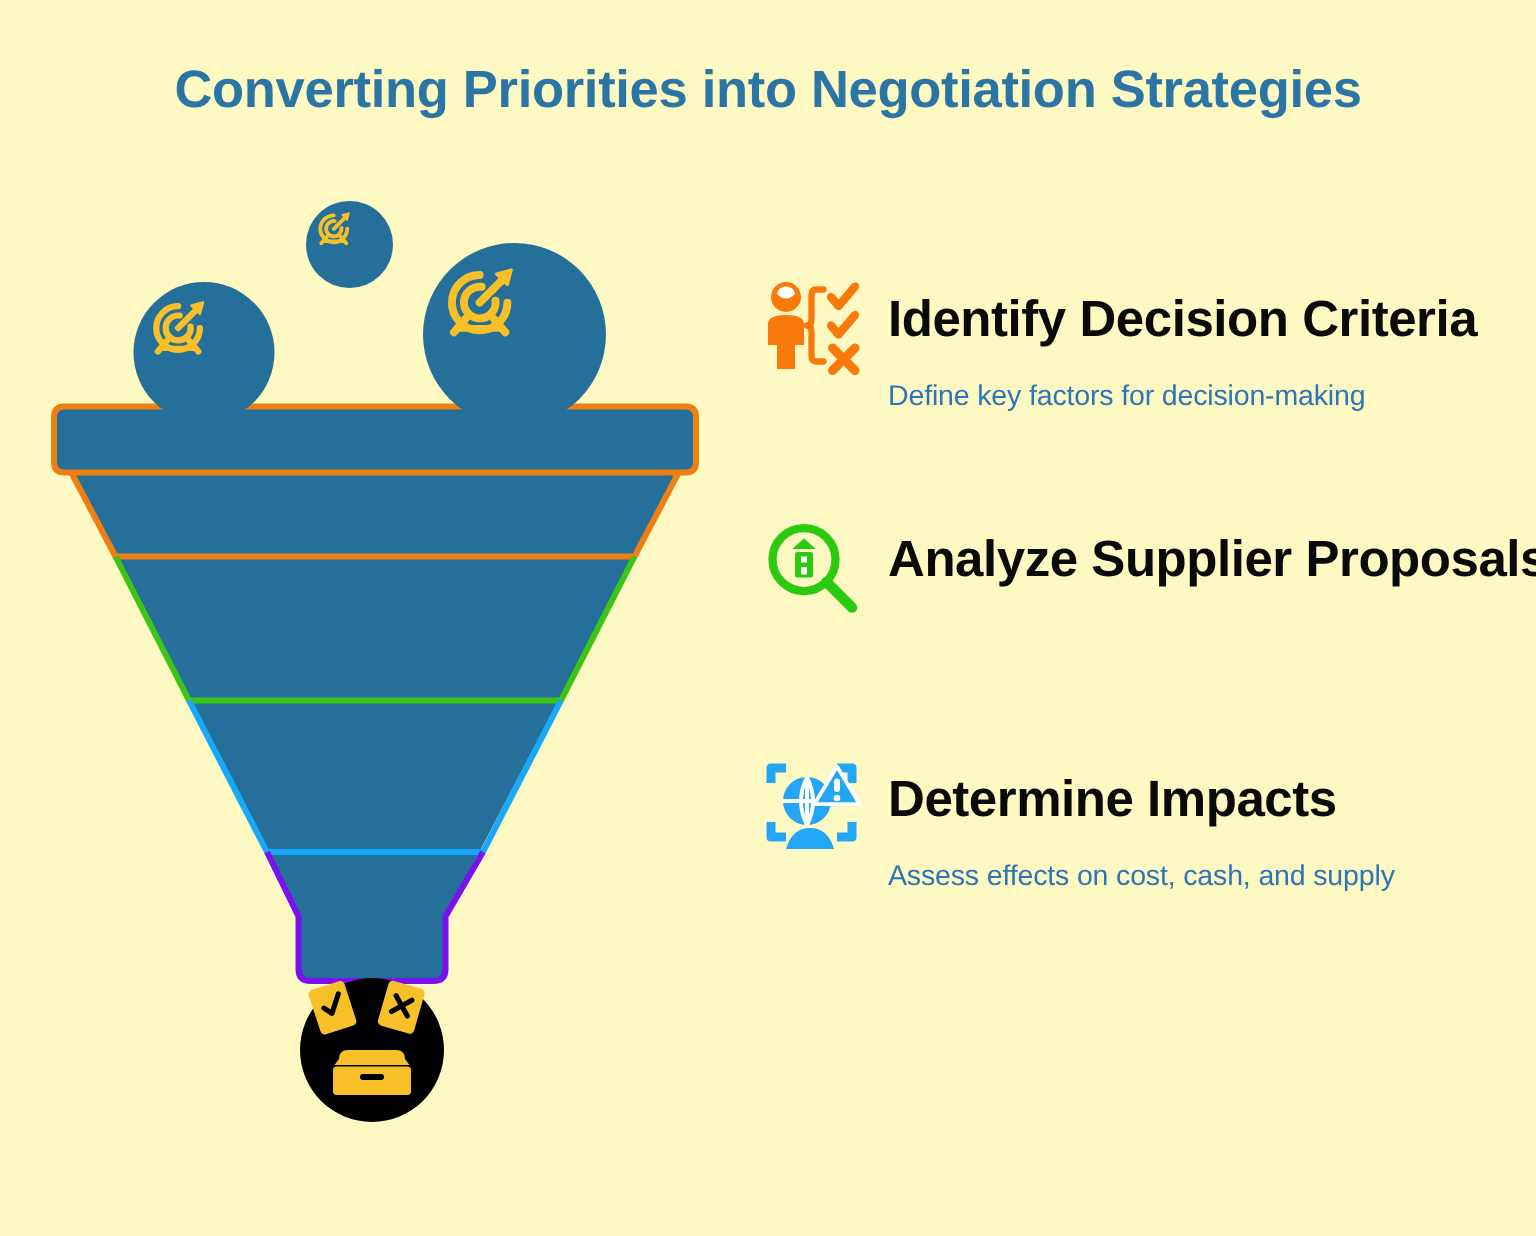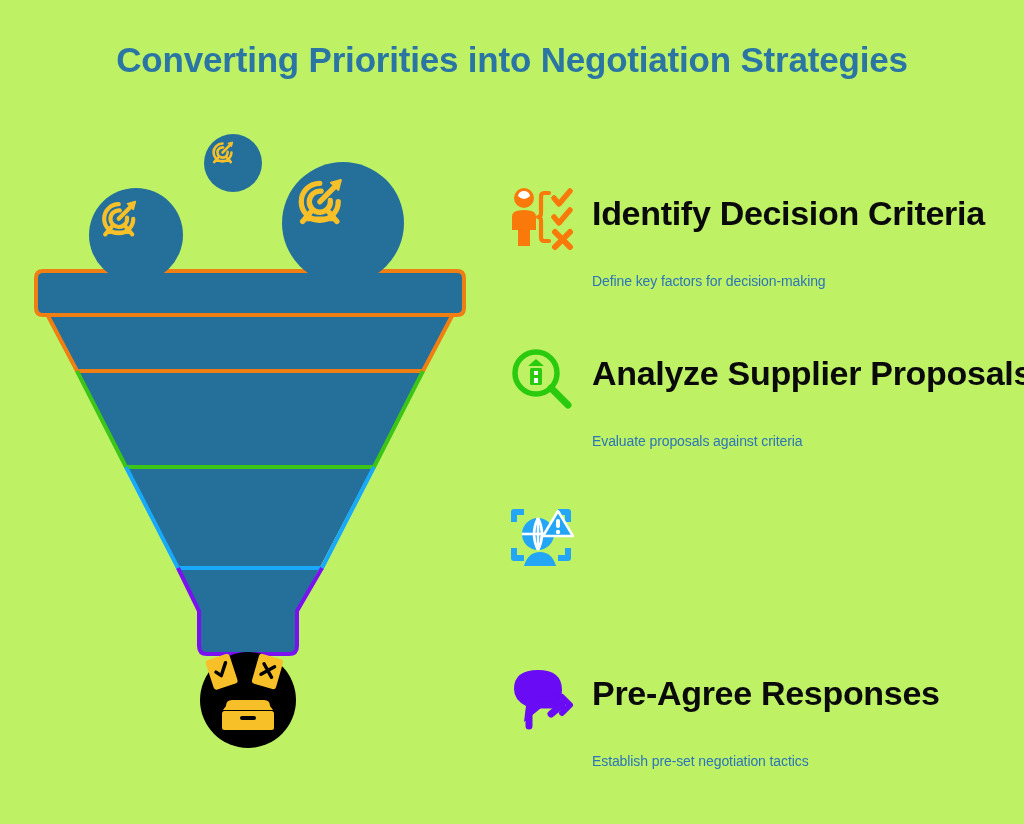--- a/index.html
+++ b/index.html
@@ -11,21 +11,21 @@
     width: 1024px;
     height: 824px;
     font-family: "Liberation Sans", sans-serif;
     overflow: hidden;
     position: relative;
   }
   #page {
     position: relative;
     width: 1024px;
     height: 824px;
-    background: #bef264;
+    background: #fef9c3;
   }
 
   
   .title {
     position: absolute;
     left: 0;
     top: 40px;
     width: 1024px;
     text-align: center;
     font-family: "Liberation Sans", sans-serif;
@@ -78,26 +78,25 @@
     font-size: 34px;
     font-weight: bold;
     color: #0A0A0A;
     letter-spacing: -0.3px;
     white-space: nowrap;
   }
   .step-sub {
     position: absolute;
     left: 92px;
     top: 72px;
-    font-size: 14px;
+    font-size: 19px;
     font-weight: normal;
     color: #2C75B8;
     letter-spacing: -0.1px;
     white-space: nowrap;
-    margin-top: 19px;
   }
 </style>
 </head>
 <body>
 
 <div id="page">
 
   <div class="title">Converting Priorities into Negotiation Strategies</div>
 
   <div class="funnel-wrap">
@@ -247,21 +246,20 @@
         <line x1="43" y1="42" x2="60" y2="59" stroke="#2ACB0E" stroke-width="7" stroke-linecap="round"></line>
 
         <g fill="#2ACB0E">
           <path d="M 28 13 L 36 20 L 20 20 Z"></path>
           <rect x="22" y="22" width="12" height="17" rx="1.5"></rect>
         </g>
         <rect x="26" y="25" width="4" height="4" fill="#ffffff"></rect>
         <rect x="26" y="32" width="4" height="5" fill="#ffffff"></rect>
       </svg>
       <div class="step-title">Analyze Supplier Proposals</div>
-      <div class="step-sub">Evaluate proposals against criteria</div>
     </div>
 
     <div class="step" style="top:320px;">
       <svg class="step-icon" viewBox="0 0 66 66">
         <g fill="#22A6F5">
 
           <path d="M 3 16 L 3 6 Q 3 3 6 3 L 16 3 L 16 9 L 9 9 L 9 16 Z"></path>
           <path d="M 50 3 L 60 3 Q 63 3 63 6 L 63 16 L 57 16 L 57 9 L 50 9 Z"></path>
           <path d="M 3 42 L 9 42 L 9 49 L 16 49 L 16 55 L 6 55 Q 3 55 3 52 Z"></path>
           <path d="M 63 42 L 63 52 Q 63 55 60 55 L 50 55 L 50 49 L 57 49 L 57 42 Z"></path>
@@ -275,29 +273,19 @@
           <line x1="30" y1="12" x2="30" y2="44"></line>
           <line x1="14" y1="28" x2="46" y2="28"></line>
           <path d="M 30 12 Q 22 28 30 44"></path>
           <path d="M 30 12 Q 38 28 30 44"></path>
         </g>
 
         <path d="M 50 5 L 65 30 L 35 30 Z" fill="#22A6F5" stroke="#ffffff" stroke-width="2.5" stroke-linejoin="round"></path>
         <rect x="48" y="13" width="4" height="9" rx="2" fill="#ffffff"></rect>
         <circle cx="50" cy="26" r="2.2" fill="#ffffff"></circle>
       </svg>
+      <div class="step-title">Determine Impacts</div>
+      <div class="step-sub">Assess effects on cost, cash, and supply</div>
     </div>
 
-    <div class="step" style="top:480px;">
-      <svg class="step-icon" viewBox="0 0 66 66">
-
-        <path d="M 30 4 Q 54 4 54 24 Q 54 41 33 42 L 16 56 L 18 40 Q 6 34 6 23 Q 6 4 30 4 Z" fill="#6A0BF5"></path>
-
-        <path d="M 21 60 L 21 48 Q 21 39 33 39 L 50 39" fill="none" stroke="#6A0BF5" stroke-width="7" stroke-linecap="round" stroke-linejoin="round"></path>
-        <path d="M 43 30 L 54 39 L 43 48" fill="none" stroke="#6A0BF5" stroke-width="7" stroke-linecap="round" stroke-linejoin="round"></path>
-        <path d="M 54 31 L 62 39 L 54 47" fill="none" stroke="#6A0BF5" stroke-width="6" stroke-linecap="round" stroke-linejoin="round"></path>
-      </svg>
-      <div class="step-title">Pre-Agree Responses</div>
-      <div class="step-sub">Establish pre-set negotiation tactics</div>
-    </div>
 
   </div>
 </div>
 
 </body></html>

